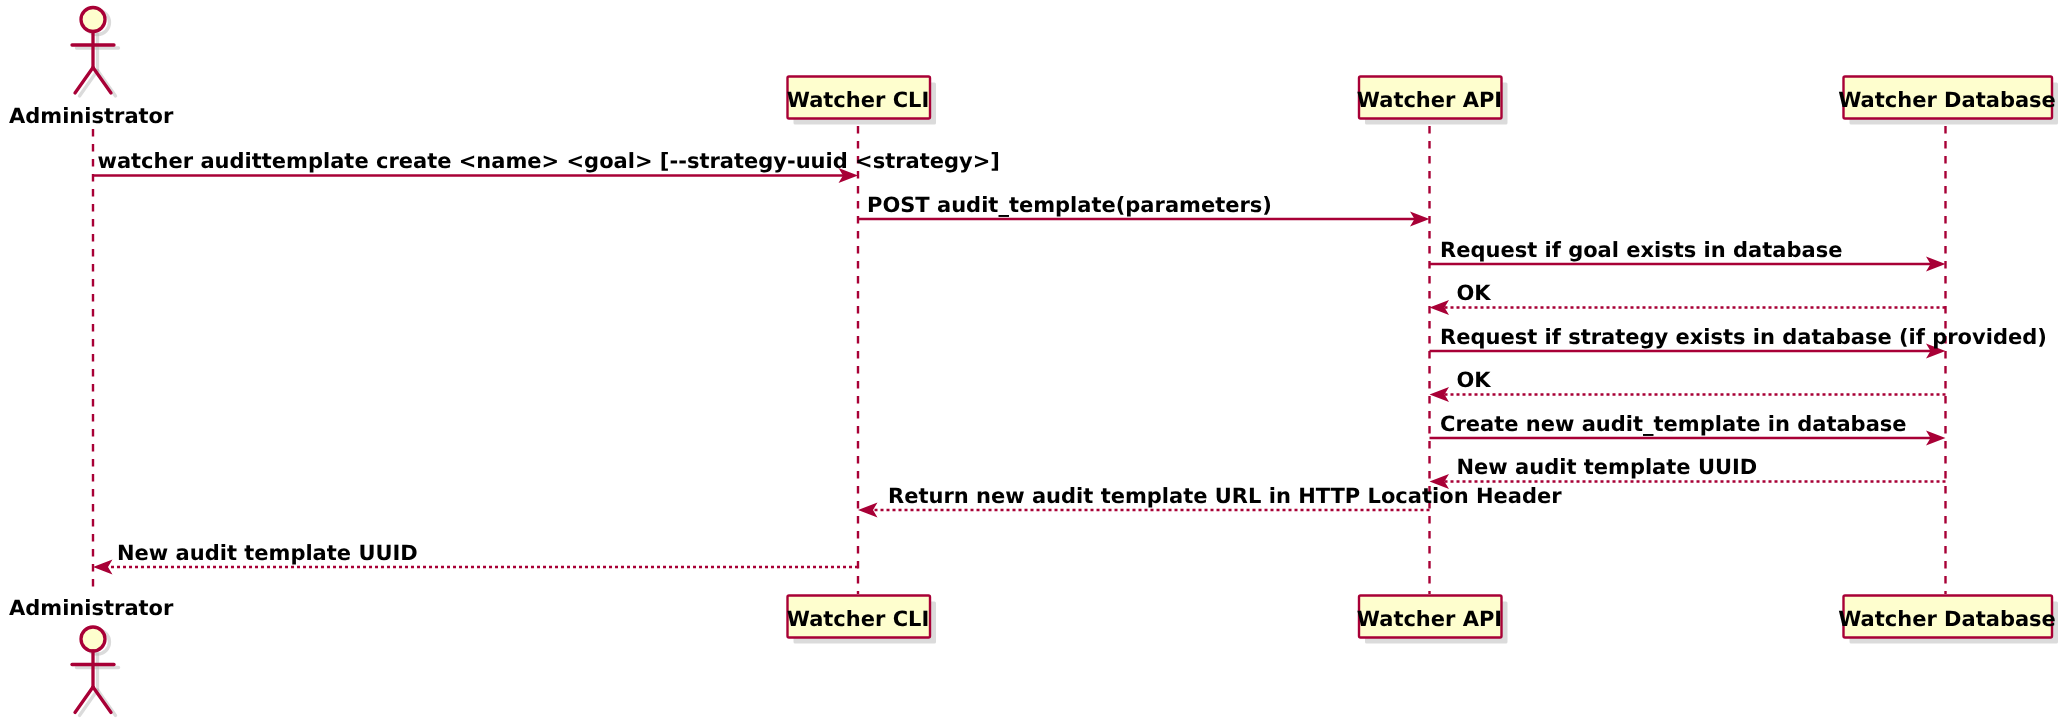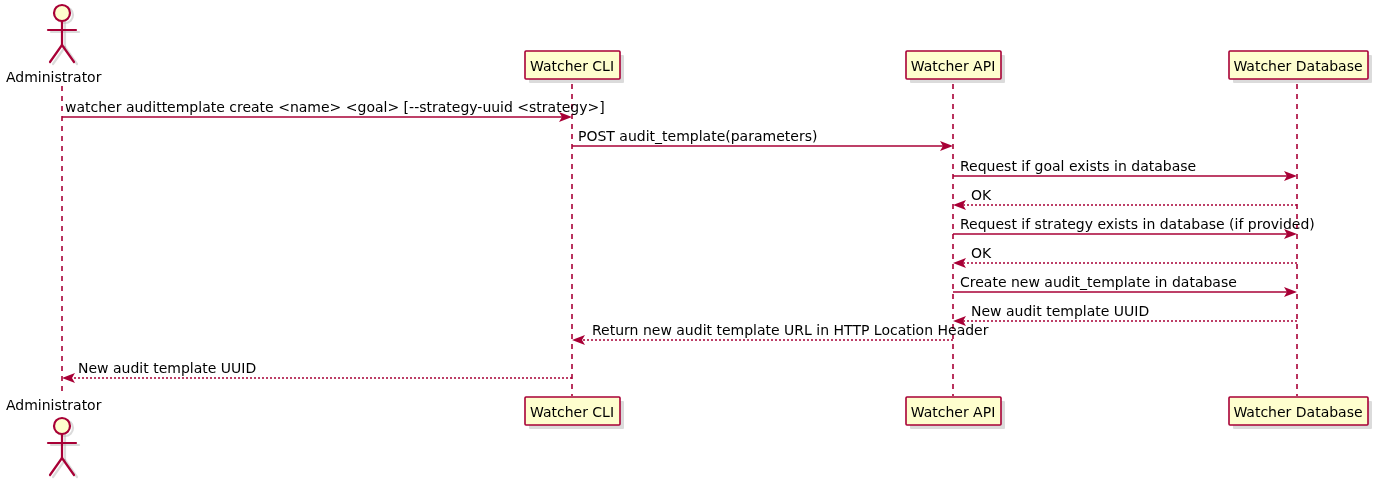--- a/index.html
+++ b/index.html
@@ -10,20 +10,21 @@
   body {
     width: 1379px;
     height: 483px;
     font-family: "DejaVu Sans", sans-serif;
     overflow: hidden;
   }
   #diagram {
     position: relative;
     width: 1379px;
     height: 483px;
+    font-weight: bold;
   }
   #diagram svg {
     position: absolute;
     top: 0;
     left: 0;
   }
   .lifeline {
     stroke: #A80036;
     stroke-width: 1.6;
     stroke-dasharray: 5,5;

